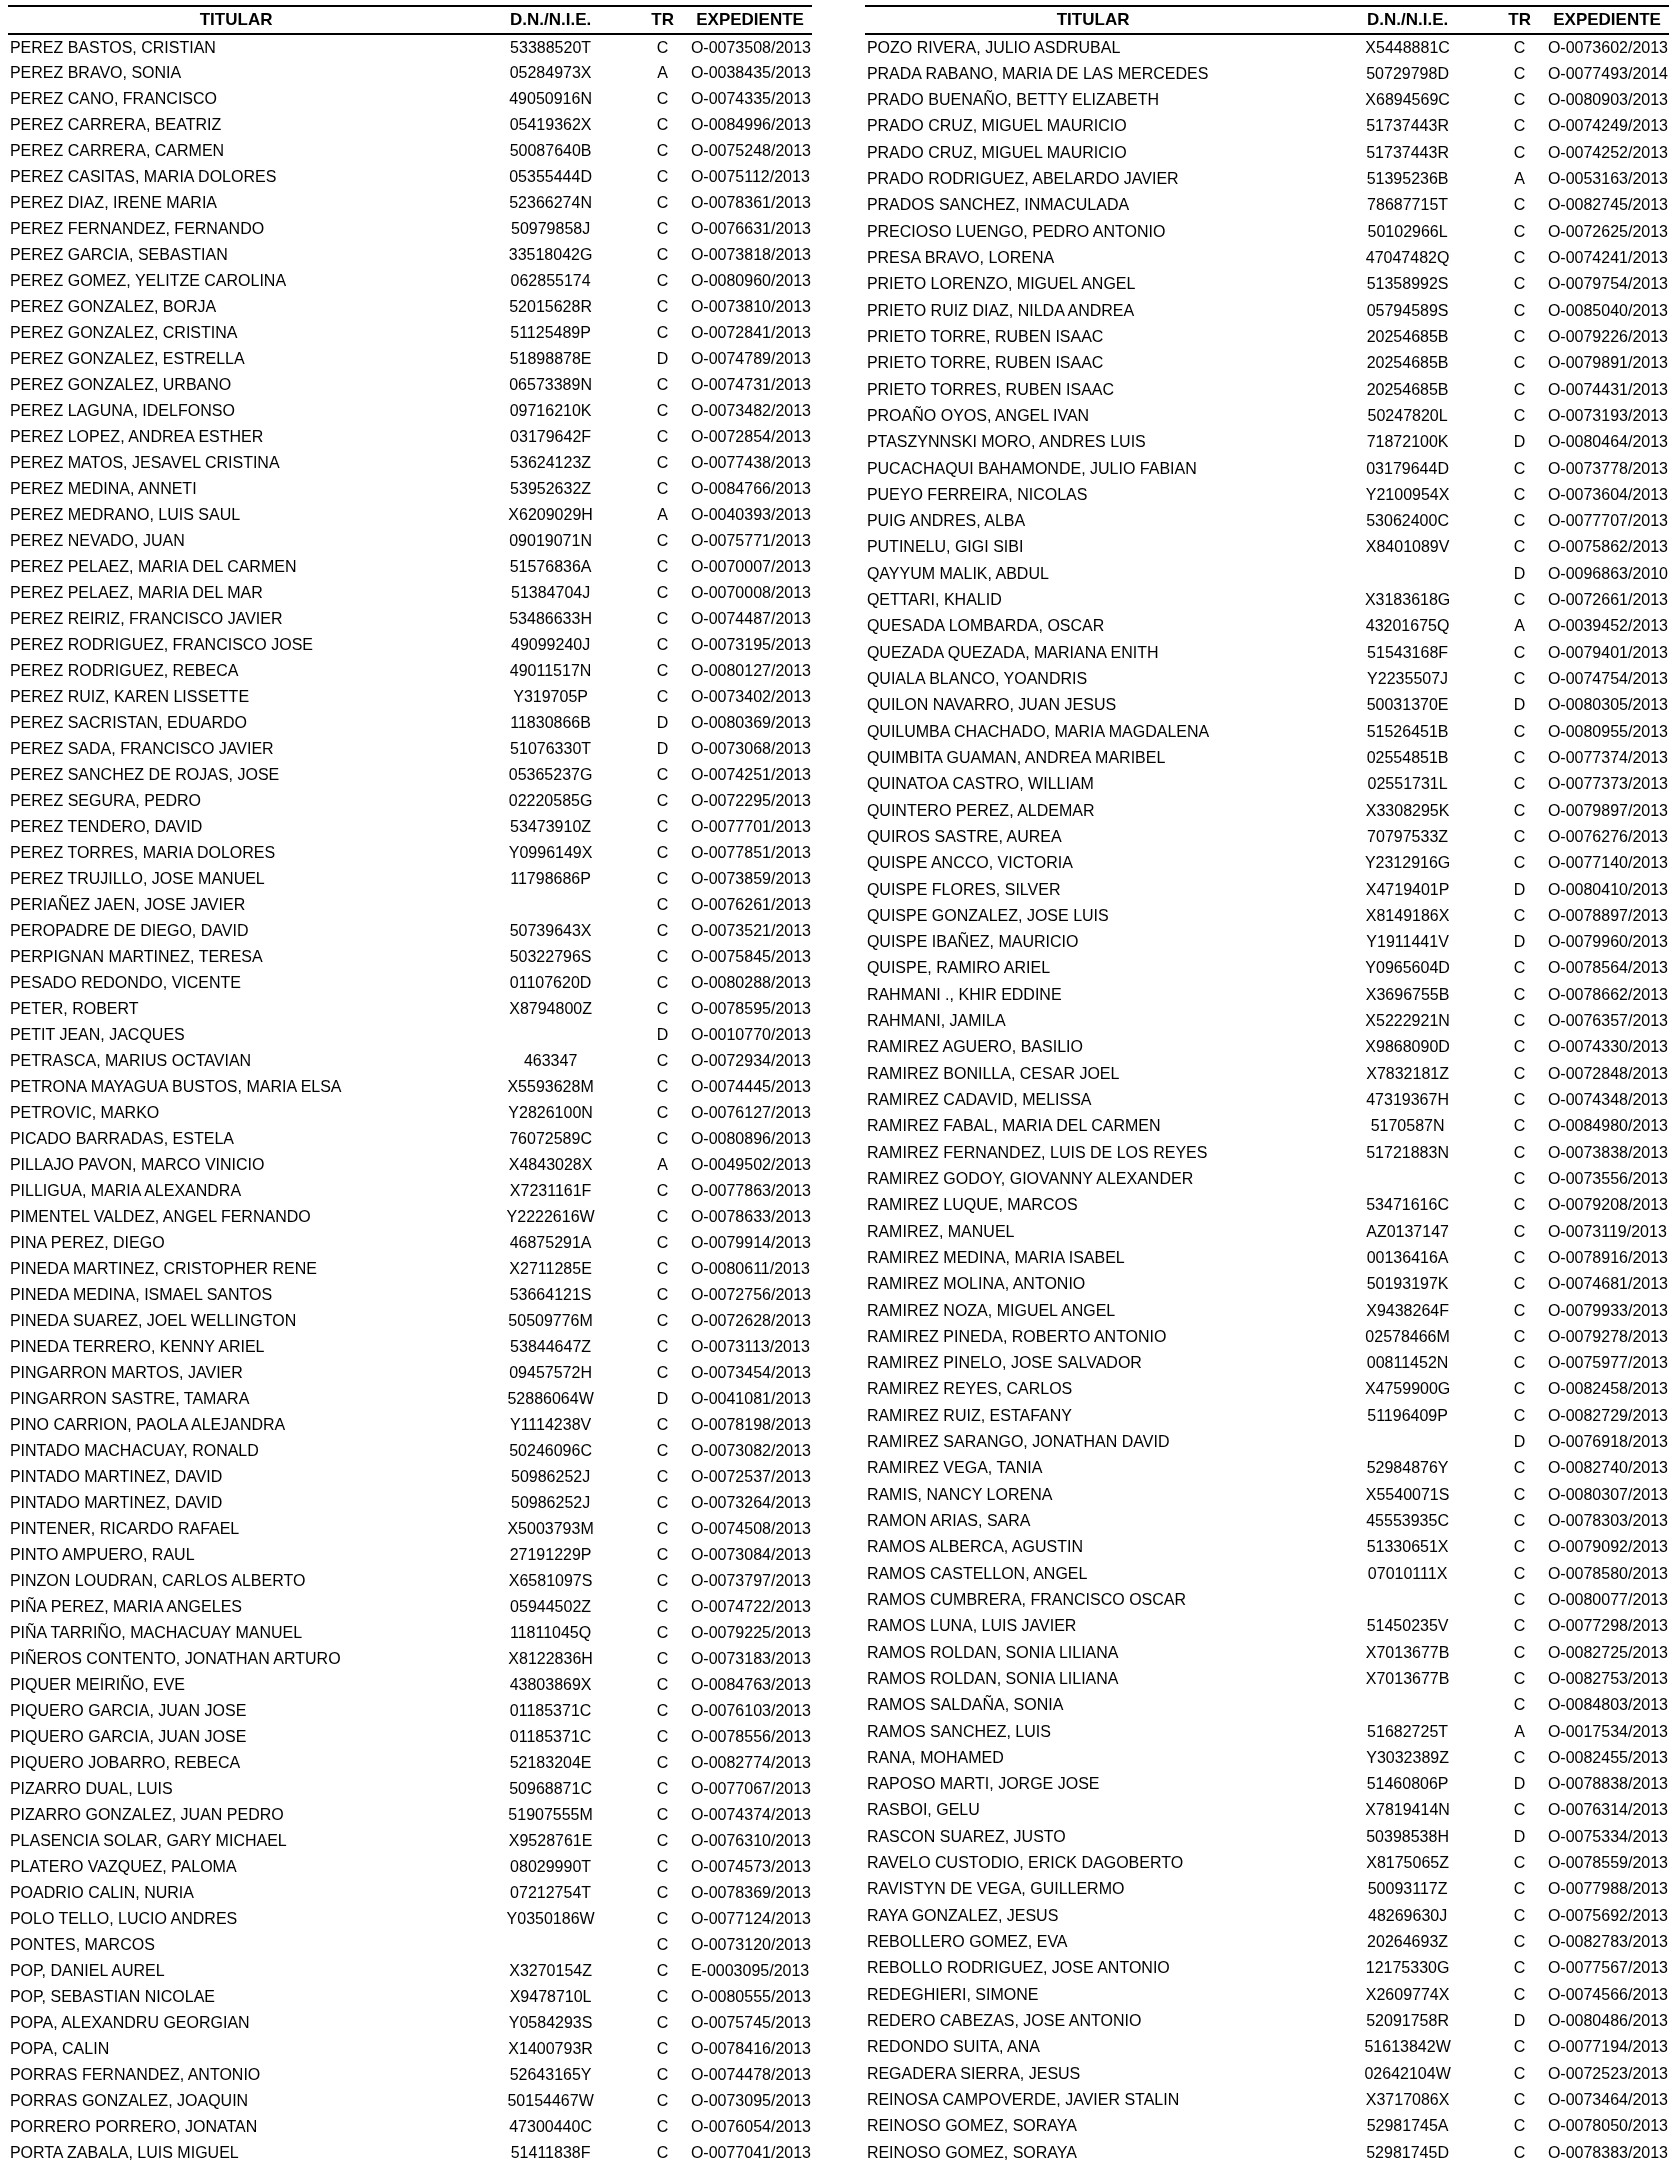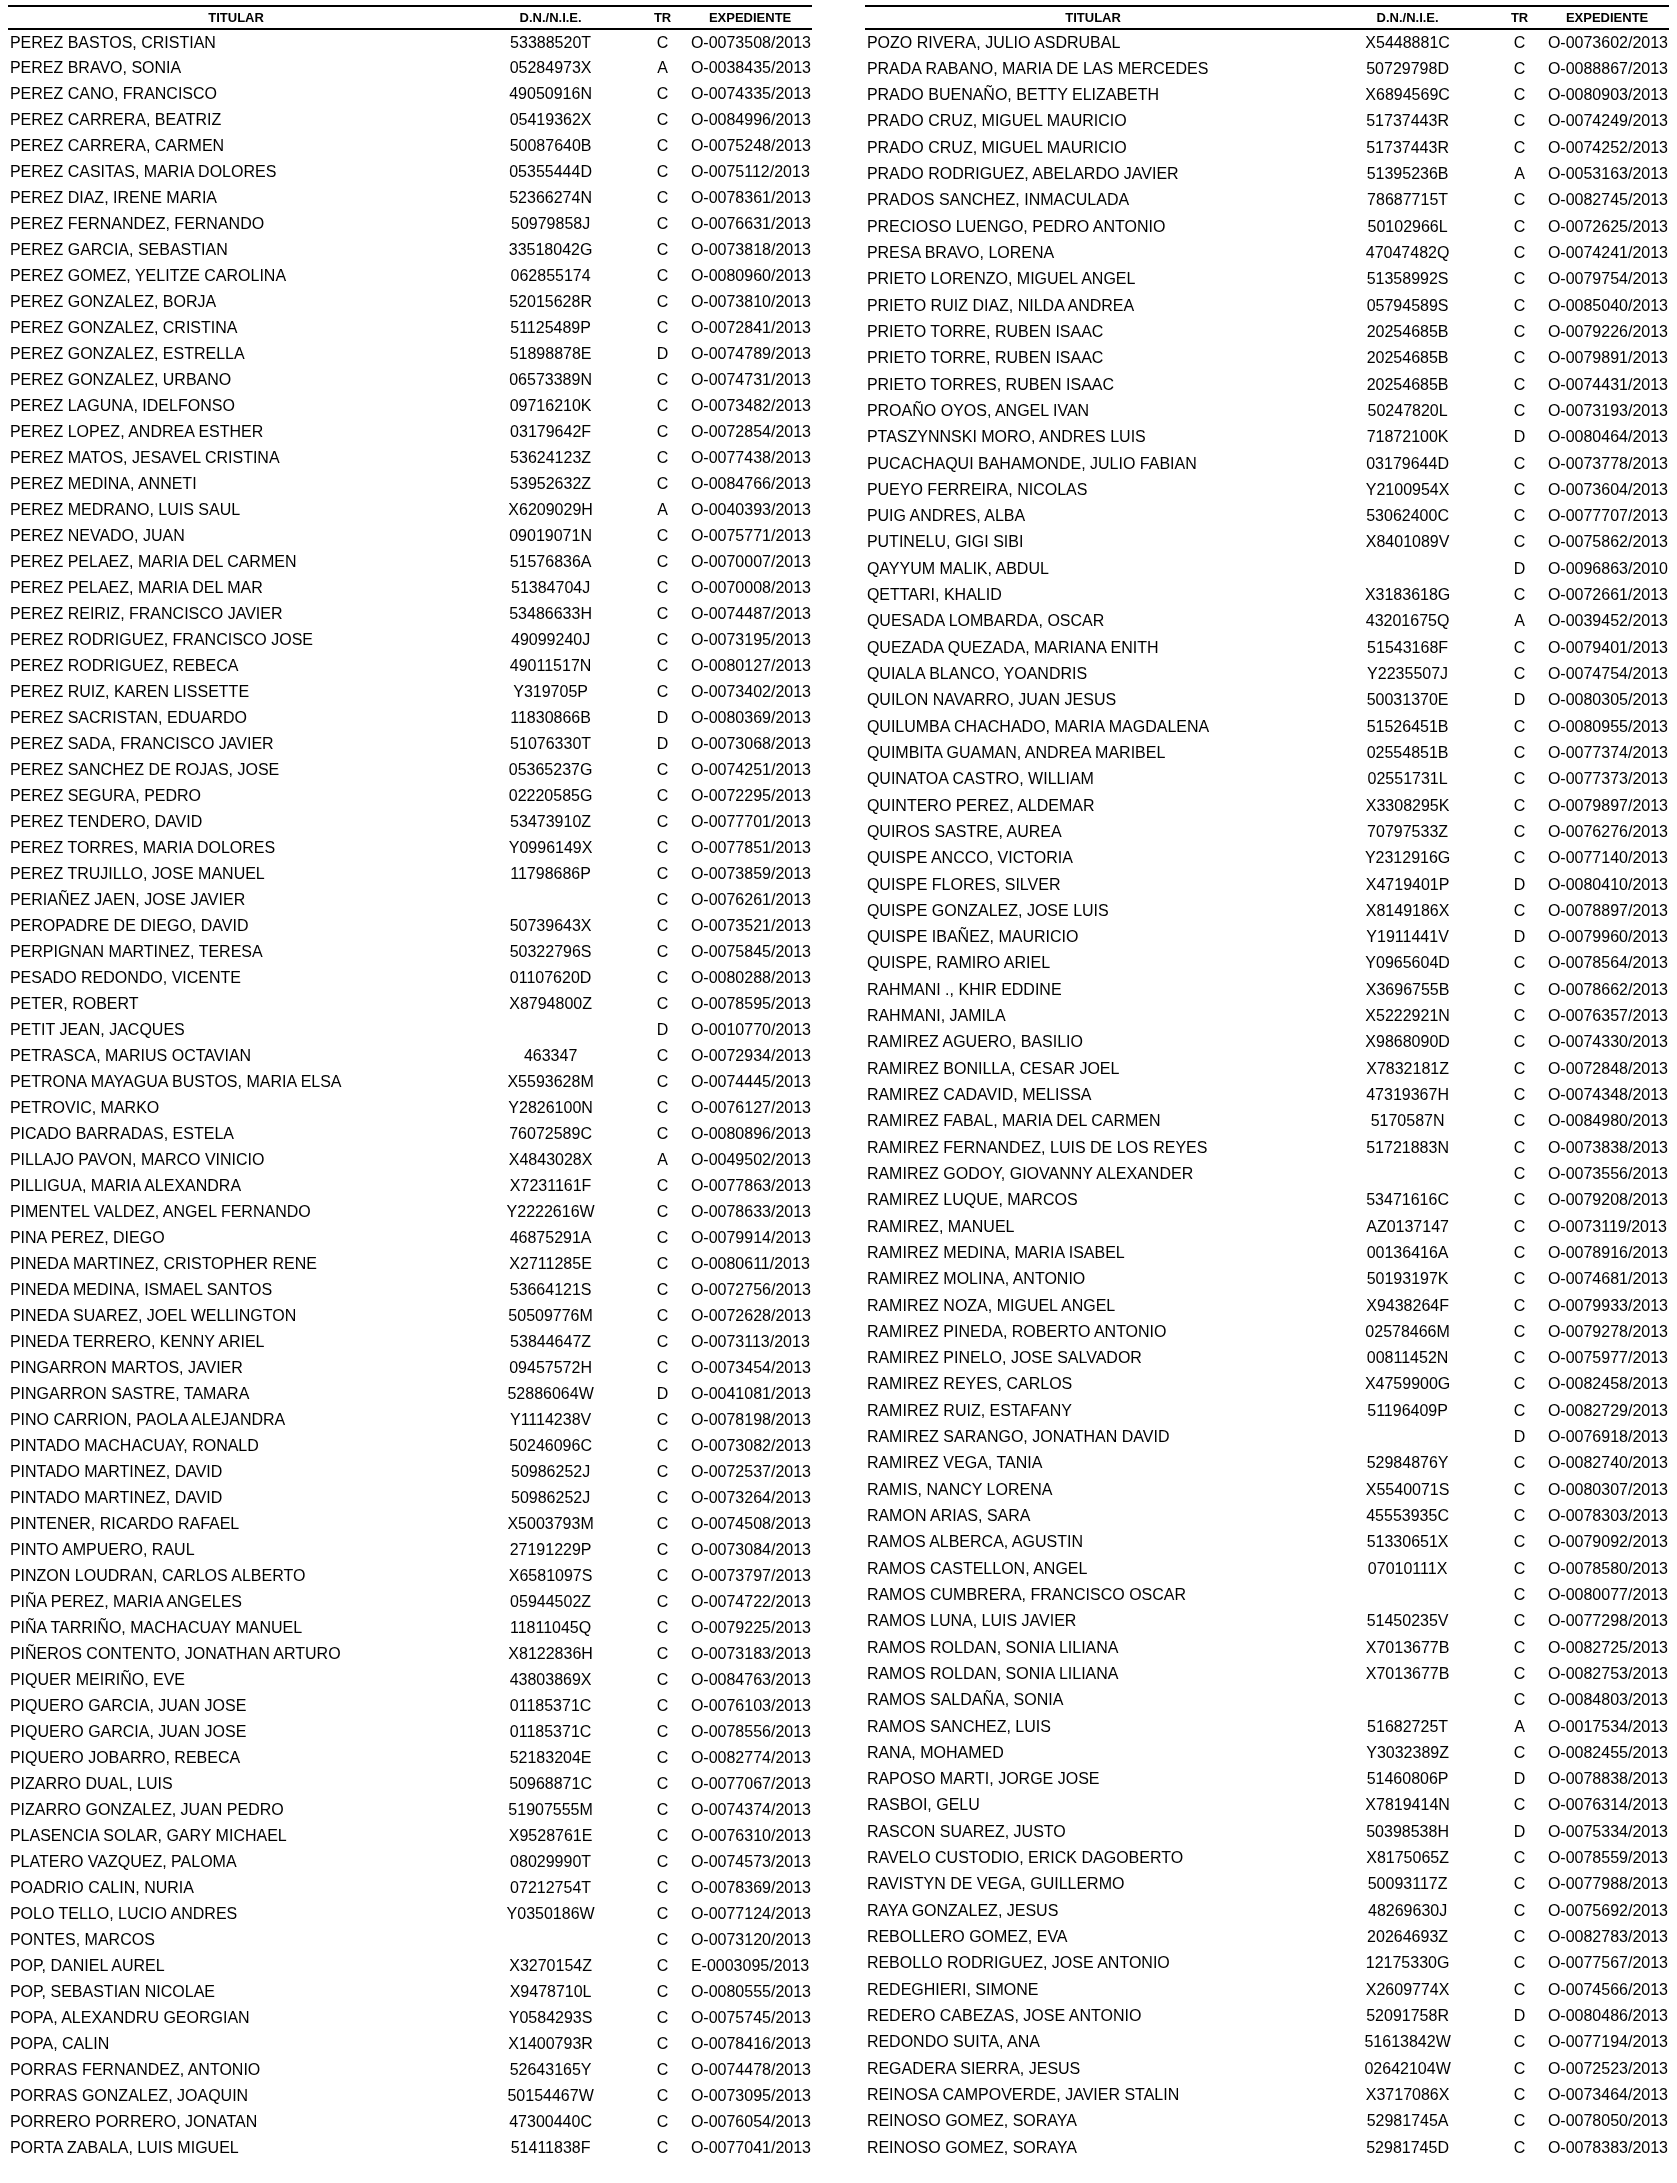--- a/index.html
+++ b/index.html
@@ -25,21 +25,21 @@
     table-layout: fixed;
     width: 804px;
   }
   col.w-tit { width: 457px; }
   col.w-dni { width: 172px; }
   col.w-tr  { width: 52px; }
   col.w-exp { width: 123px; }
   thead th {
     border-top: 2.3px solid #000;
     border-bottom: 2.3px solid #000;
-    font-size: 13px;
+    font-size: 17px;
     font-weight: bold;
     text-align: center;
     padding: 3px 1.5px 3.8px 1.5px;
     white-space: nowrap;
     overflow: hidden;
   }
   tbody tr {
     height: 26px;
   }
   tbody td {
@@ -590,21 +590,21 @@
         <tr>
           <td class="col0">POZO RIVERA, JULIO ASDRUBAL</td>
           <td class="col1">X5448881C</td>
           <td class="col2">C</td>
           <td class="col3">O-0073602/2013</td>
         </tr>
         <tr>
           <td class="col0">PRADA RABANO, MARIA DE LAS MERCEDES</td>
           <td class="col1">50729798D</td>
           <td class="col2">C</td>
-          <td class="col3">O-0088867/2013</td>
+          <td class="col3">O-0077493/2014</td>
         </tr>
         <tr>
           <td class="col0">PRADO BUENAÑO, BETTY ELIZABETH</td>
           <td class="col1">X6894569C</td>
           <td class="col2">C</td>
           <td class="col3">O-0080903/2013</td>
         </tr>
         <tr>
           <td class="col0">PRADO CRUZ, MIGUEL MAURICIO</td>
           <td class="col1">51737443R</td>

